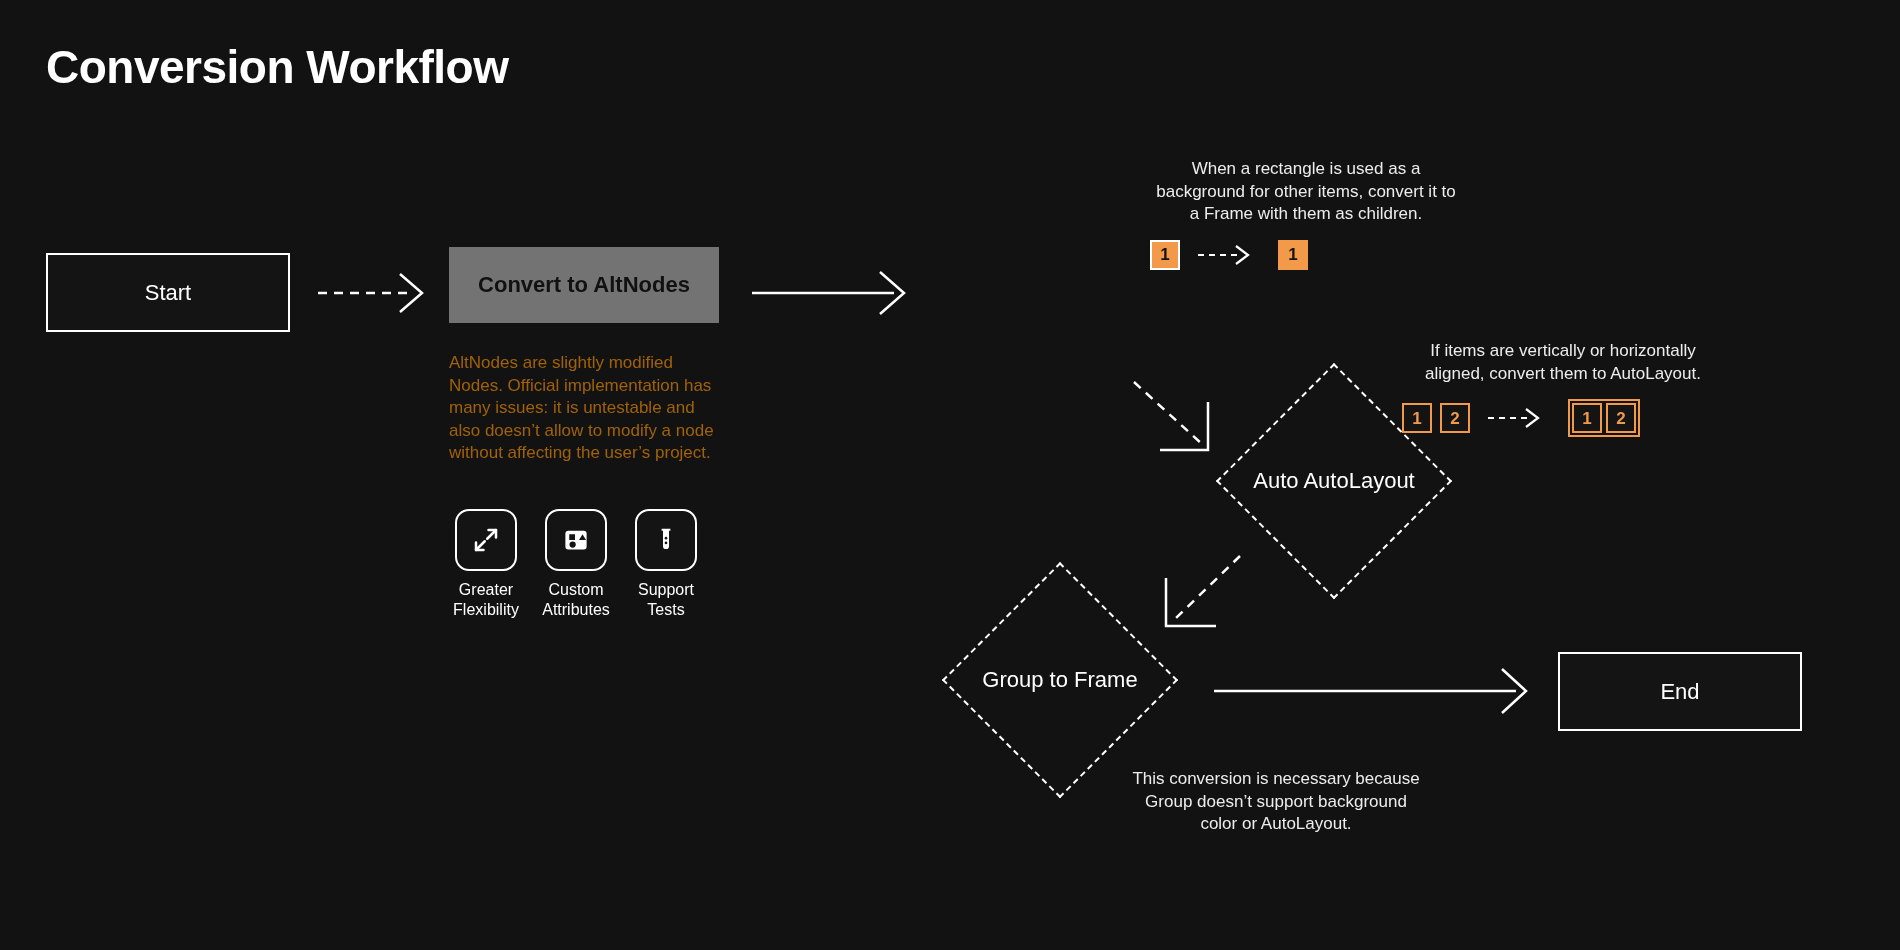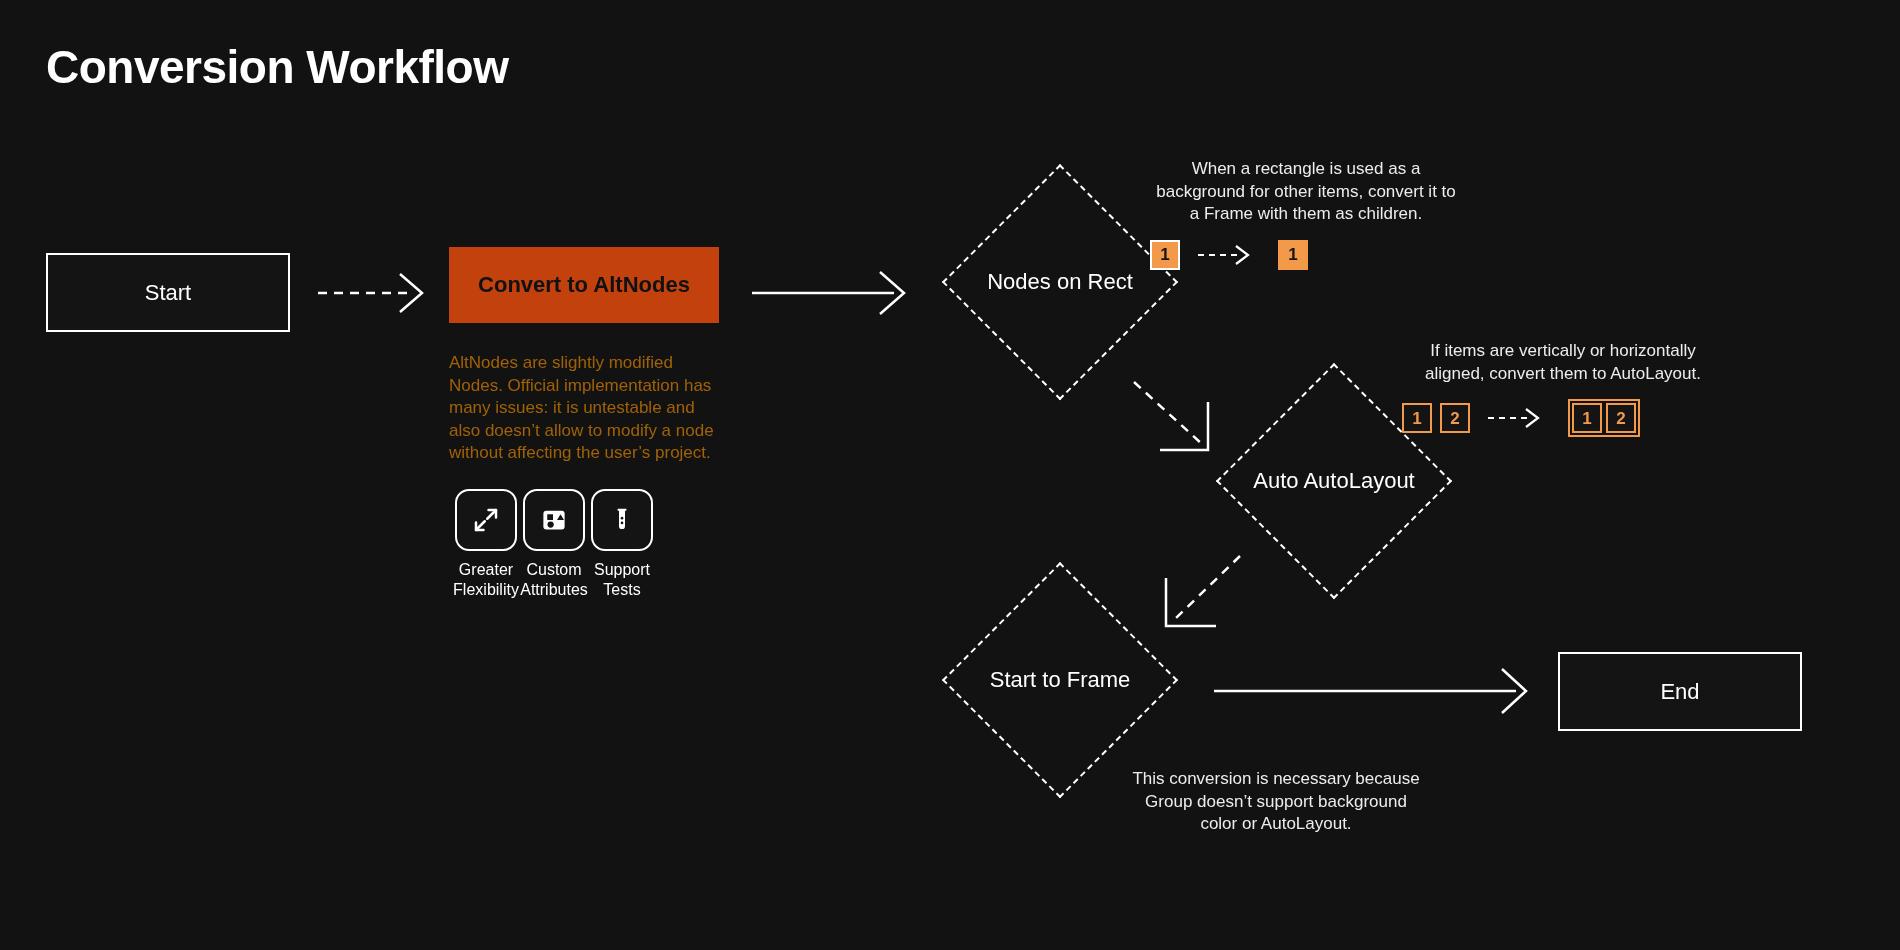--- a/index.html
+++ b/index.html
@@ -45,21 +45,21 @@
     justify-content: center;
     font-size: 22px;
     color: #ffffff;
   }
   #node-start { left: 46px;  top: 253px;  width: 244px; height: 79px; }
   #node-end   { left: 1558px; top: 652px; width: 244px; height: 79px; }
 
   .node-highlight {
     position: absolute;
     box-sizing: border-box;
-    background: #c2410c;
+    background: #737373;
     display: flex;
     align-items: center;
     justify-content: center;
     font-size: 22px;
     font-weight: 600;
     color: #111111;
   }
   #node-convert { left: 449px; top: 247px; width: 270px; height: 76px; }
 
   
@@ -109,22 +109,23 @@
   .desc-text {
     font-size: 17px;
     line-height: 1.33;
     color: #a16207;
     margin: 0;
   }
 
   .feature-row {
     position: absolute;
     left: 452px;
-    top: 489px;
-    display: flex;
+    top: 509px;
+    display: flex;
+    gap: 22px;
   }
   .feature {
     width: 68px;
     display: flex;
     flex-direction: column;
     align-items: center;
   }
   .feature-box {
     width: 62px;
     height: 62px;
@@ -213,33 +214,29 @@
   <div class="page-title">Conversion Workflow</div>
 
   <div class="node-rect" id="node-start">
     <span>Start</span>
   </div>
 
   <div class="node-highlight" id="node-convert">
     <span>Convert to AltNodes</span>
   </div>
 
-  <div class="diamond-wrap" id="diamond-nodes-on-rect">
-    <div class="diamond-shape"></div>
-    <span class="diamond-label">Nodes on Rect</span>
-  </div>
 
   <div class="diamond-wrap" id="diamond-auto-autolayout">
     <div class="diamond-shape"></div>
     <span class="diamond-label">Auto AutoLayout</span>
   </div>
 
   <div class="diamond-wrap" id="diamond-group-to-frame">
     <div class="diamond-shape"></div>
-    <span class="diamond-label">Start to Frame</span>
+    <span class="diamond-label">Group to Frame</span>
   </div>
 
   <div class="node-rect" id="node-end">
     <span>End</span>
   </div>
 
   <svg class="conn" style="left:318px; top:268px;" width="130" height="50">
     <line x1="0" y1="25" x2="94" y2="25" stroke="#ffffff" stroke-width="2.5" stroke-dasharray="9 7"></line>
     <polyline points="82,6 104,25 82,44" fill="none" stroke="#ffffff" stroke-width="2.5"></polyline>
   </svg>

